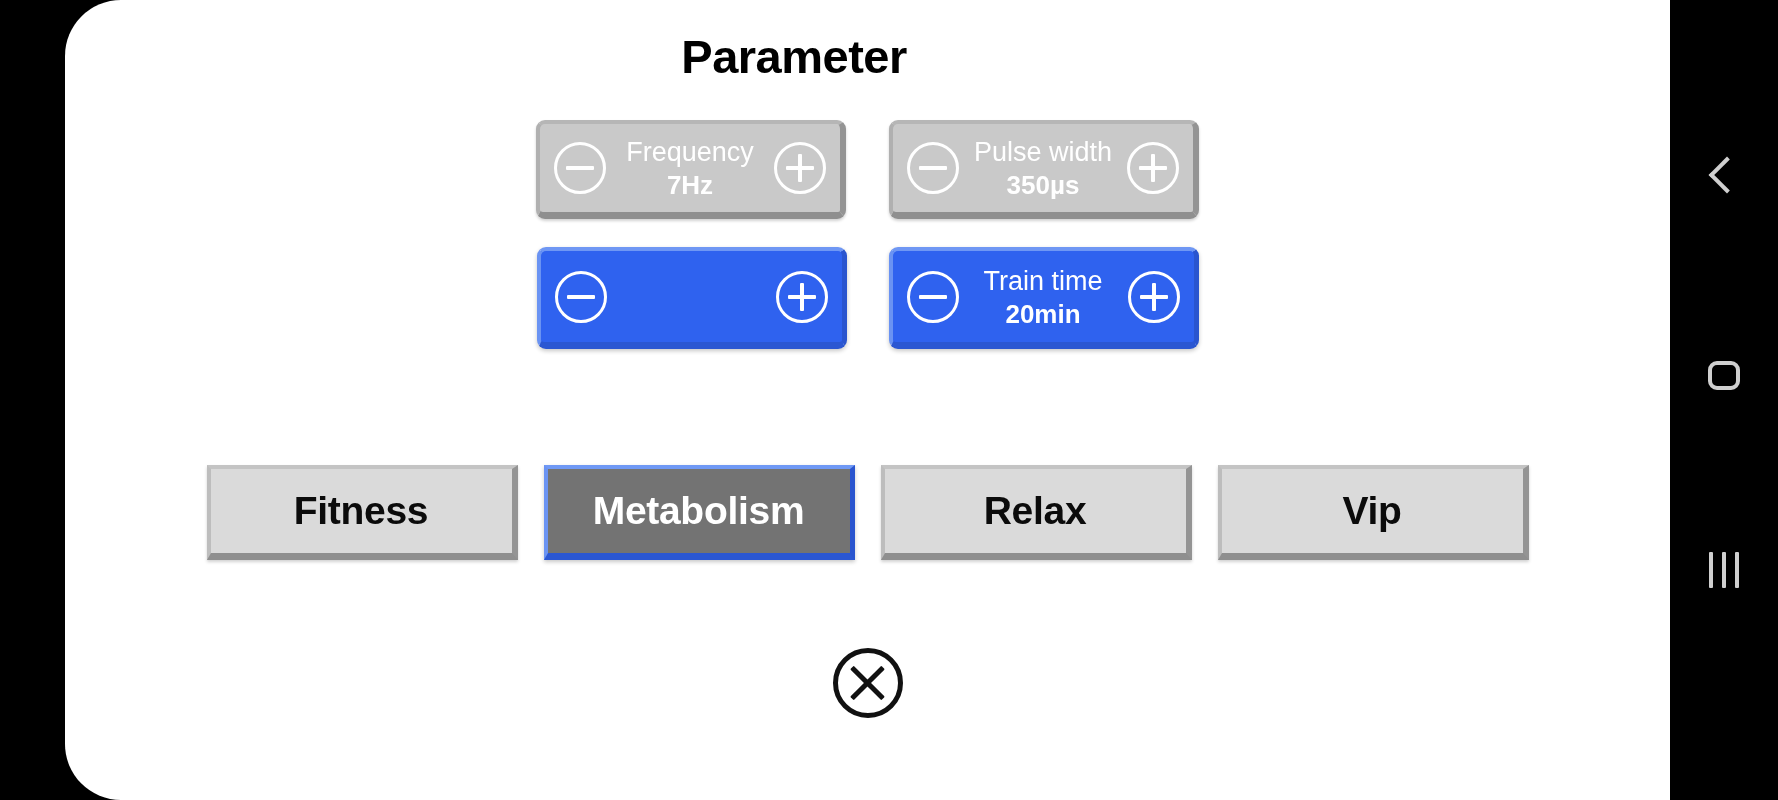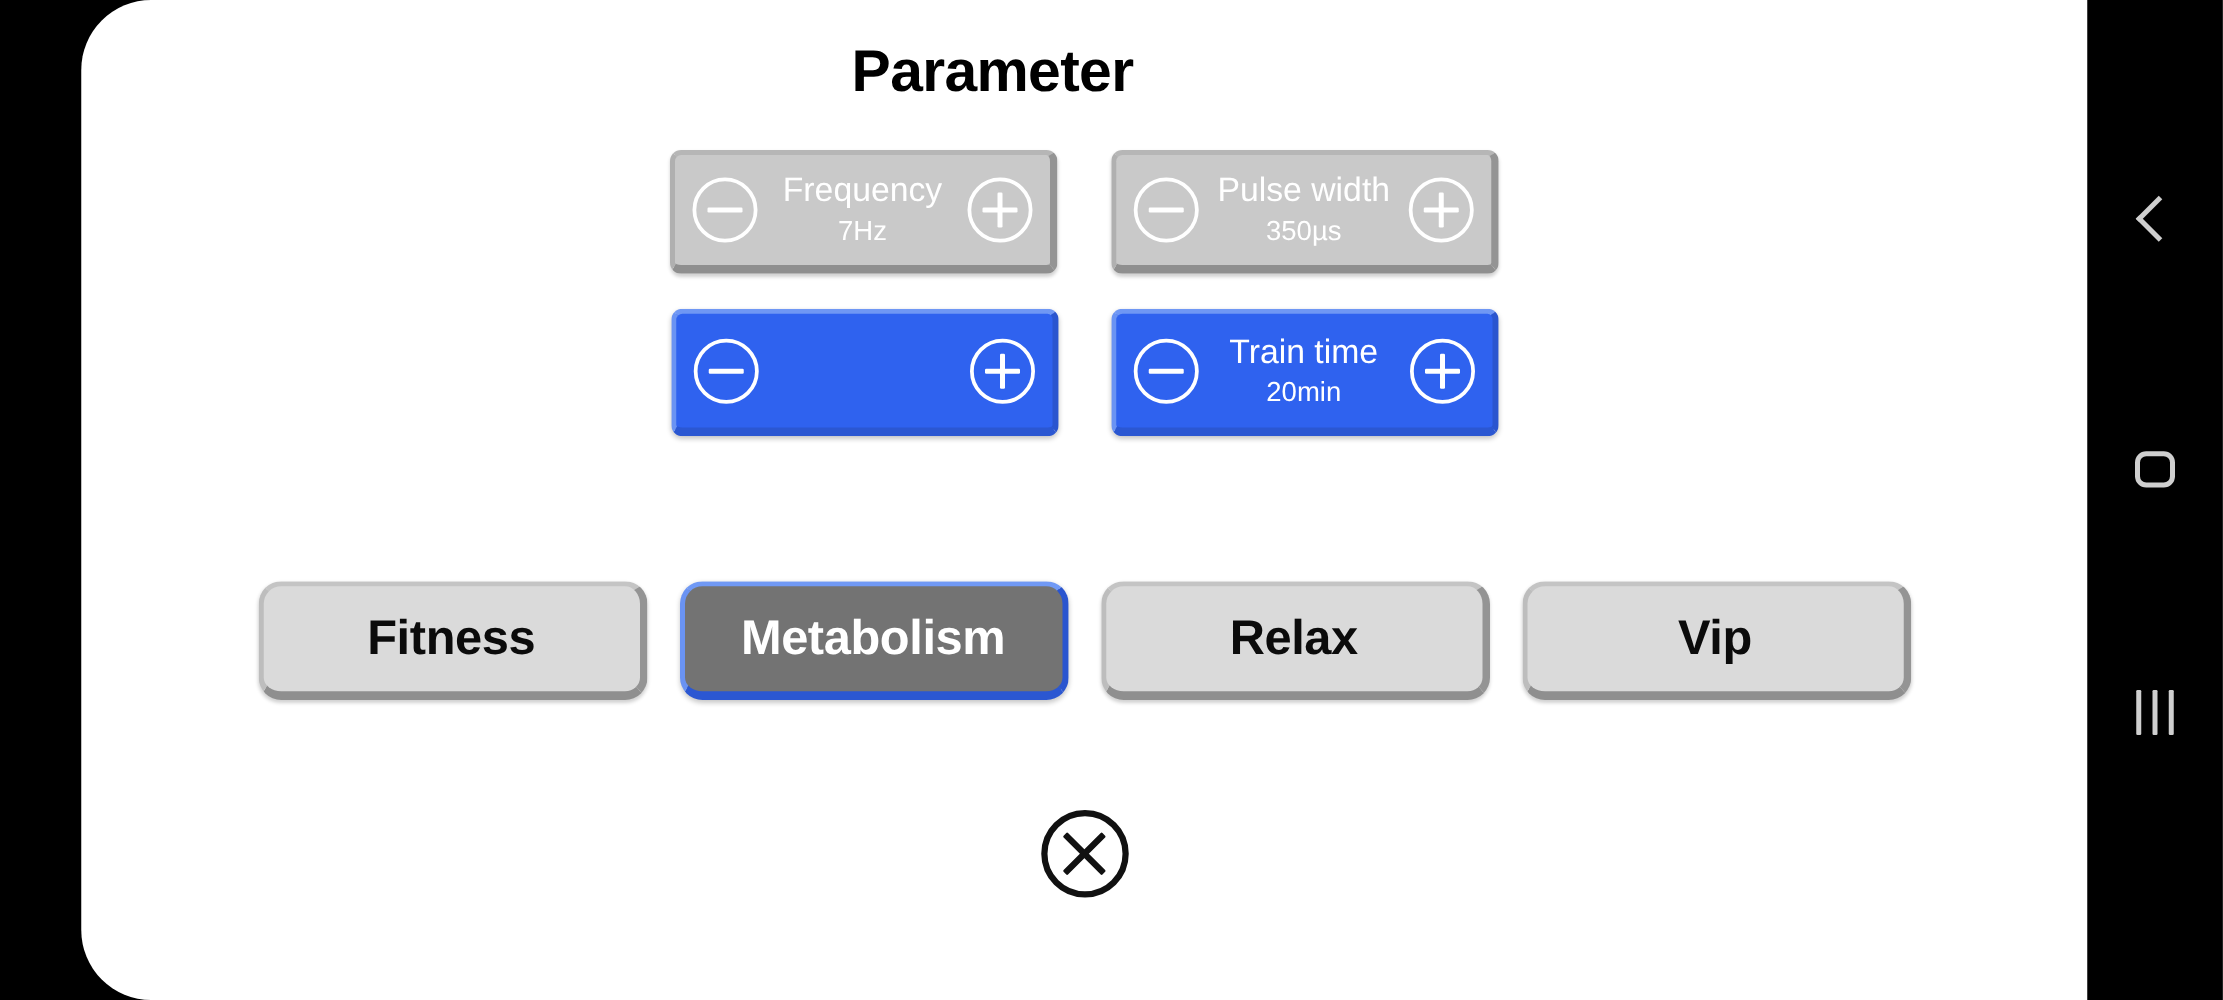--- a/index.html
+++ b/index.html
@@ -107,22 +107,22 @@
   .stepper .lbl {
     display: block;
     font-size: 27px;
     font-weight: 400;
     line-height: 34px;
     white-space: nowrap;
   }
 
   .stepper .val {
     display: block;
-    font-size: 22px;
-    font-weight: normal;
+    font-size: 26px;
+    font-weight: bold;
     line-height: 32px;
     white-space: nowrap;
   }
 
   .stepper.disabled .lbl,
   .stepper.disabled .val { color: #ffffff; }
 
   .stepper.active .lbl,
   .stepper.active .val { color: #ffffff; }
 
@@ -169,21 +169,21 @@
     width: 1605px;
     display: flex;
     justify-content: center;
     align-items: flex-start;
     gap: 26px;
   }
 
   .mode-btn {
     width: 311px;
     height: 95px;
-    border-radius: 18px;
+    border-radius: 0;
     display: flex;
     align-items: center;
     justify-content: center;
     font-size: 39px;
     font-weight: bold;
     letter-spacing: -0.3px;
     cursor: pointer;
     user-select: none;
   }
 

